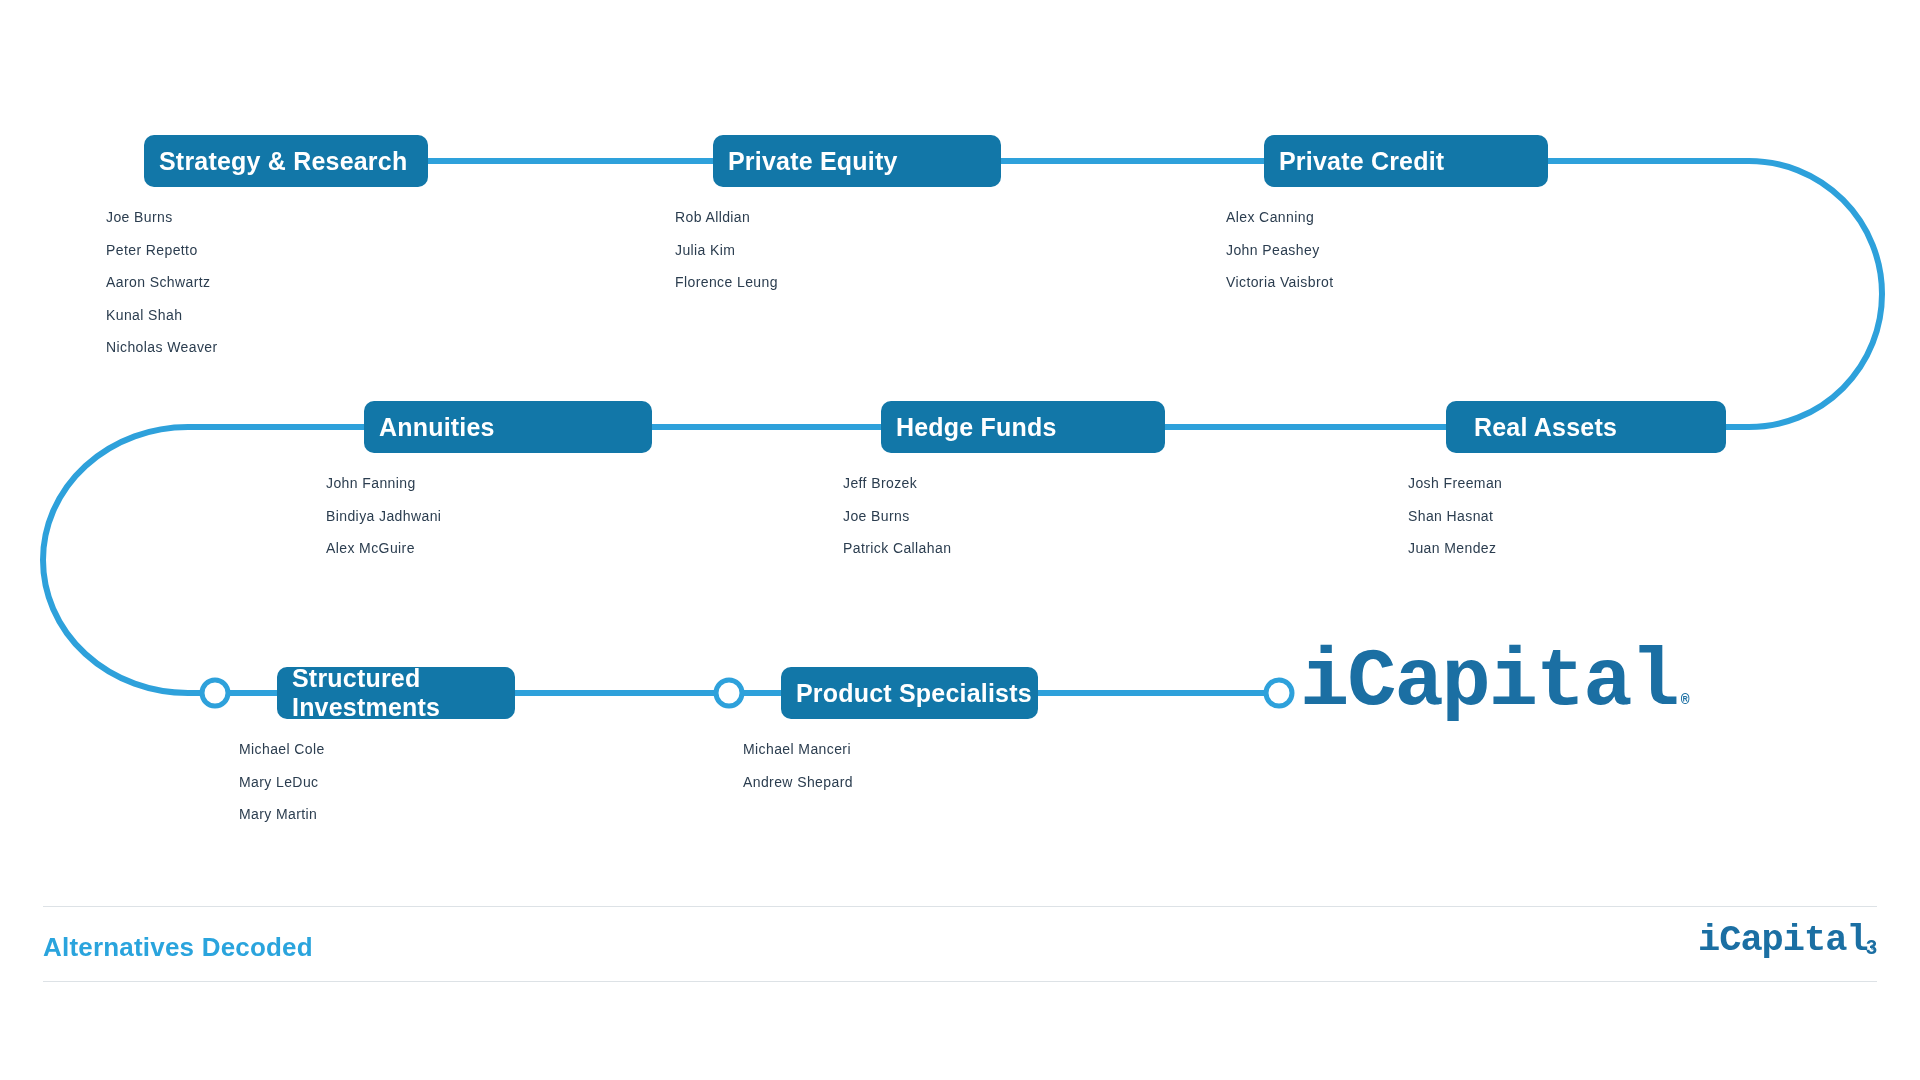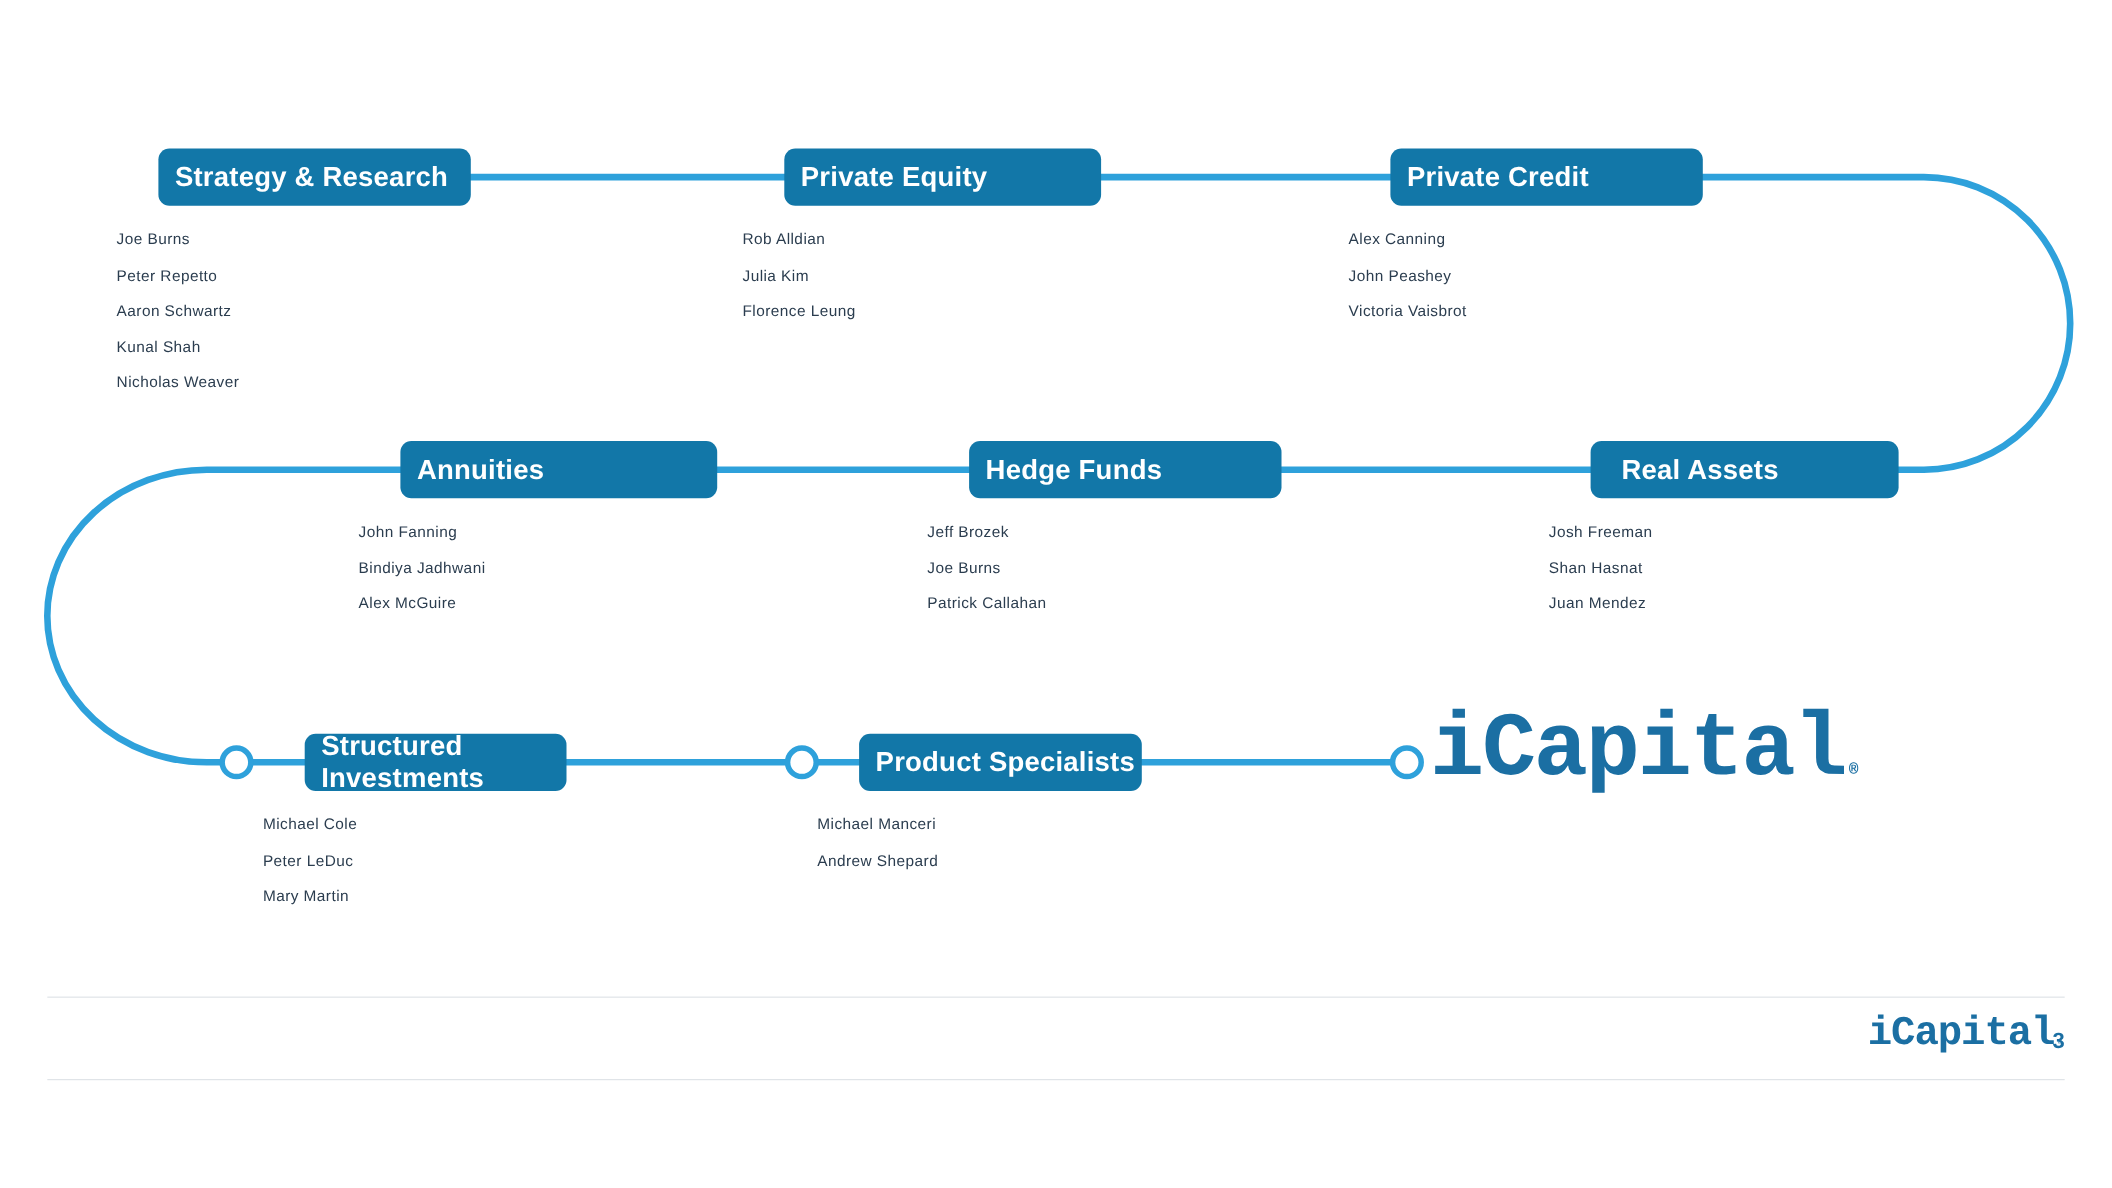--- a/index.html
+++ b/index.html
@@ -125,21 +125,21 @@
           <div>Shan Hasnat</div>
           <div>Juan Mendez</div>
         </div>
       </div>
       <div class="group" style="left: 237px; top: 667px; width: 277px;">
         <div class="box" style="width: 238px;">
           <span>Structured Investments</span>
         </div>
         <div class="names">
           <div>Michael Cole</div>
-          <div>Peter LeDuc</div>
+          <div>Mary LeDuc</div>
           <div>Mary Martin</div>
         </div>
       </div>
       <div class="group" style="left: 741px; top: 667px; width: 285px;">
         <div class="box" style="width: 257px;">
           <span>Product Specialists</span>
         </div>
         <div class="names">
           <div>Michael Manceri</div>
           <div>Andrew Shepard</div>
@@ -147,20 +147,21 @@
       </div>
     </div>
 
   <div class="logo" id="big-logo">
     <span>iCapital</span><span class="reg">®</span>
   </div>
 
 
   <div class="divider" id="divider-top"></div>
 
+  <div id="deck-title">Alternatives Decoded</div>
 
   <div class="logo" id="footer-logo">
     <span>iCapital</span><span class="reg">®</span>
   </div>
 
   <div id="page-number">3</div>
 
   <div class="divider" id="divider-bottom"></div>
 
 </div>

